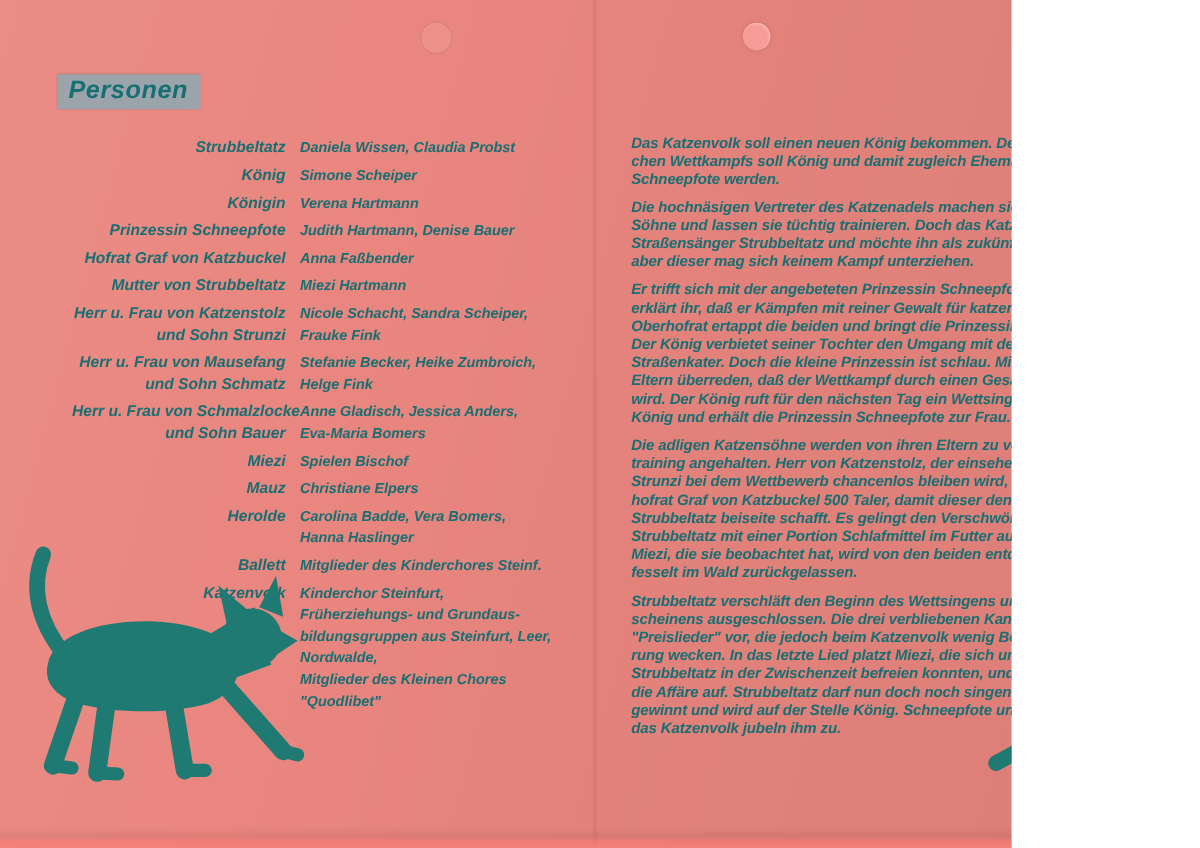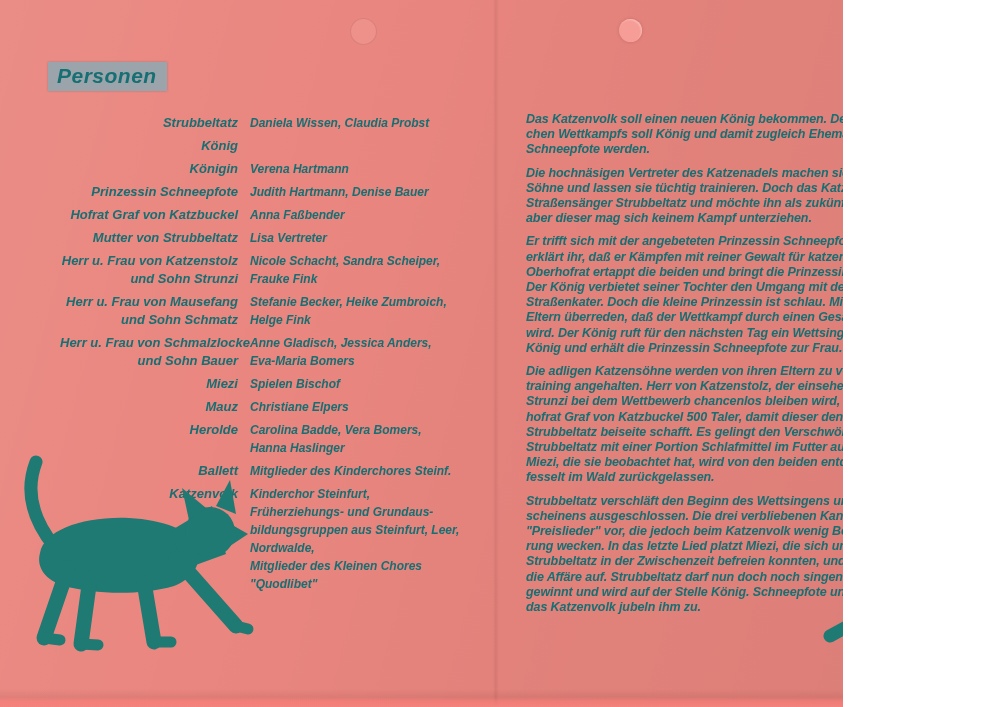--- a/index.html
+++ b/index.html
@@ -98,36 +98,37 @@
 
   <div class="page-header" id="personen-header">Personen</div>
 
   <div class="cast-list">
     <div class="cast-row">
       <div class="role">Strubbeltatz</div>
       <div class="names">Daniela Wissen, Claudia Probst</div>
     </div>
     <div class="cast-row">
       <div class="role">König</div>
+      <div class="names">Simone Scheiper</div>
     </div>
     <div class="cast-row">
       <div class="role">Königin</div>
       <div class="names">Verena Hartmann</div>
     </div>
     <div class="cast-row">
       <div class="role">Prinzessin Schneepfote</div>
       <div class="names">Judith Hartmann, Denise Bauer</div>
     </div>
     <div class="cast-row">
       <div class="role">Hofrat Graf von Katzbuckel</div>
       <div class="names">Anna Faßbender</div>
     </div>
     <div class="cast-row">
       <div class="role">Mutter von Strubbeltatz</div>
-      <div class="names">Lisa Vertreter</div>
+      <div class="names">Miezi Hartmann</div>
     </div>
     <div class="cast-row">
       <div class="role">Herr u. Frau von Katzenstolz
 und Sohn Strunzi</div>
       <div class="names">Nicole Schacht, Sandra Scheiper,
 Frauke Fink</div>
     </div>
     <div class="cast-row">
       <div class="role">Herr u. Frau von Mausefang
 und Sohn Schmatz</div>

